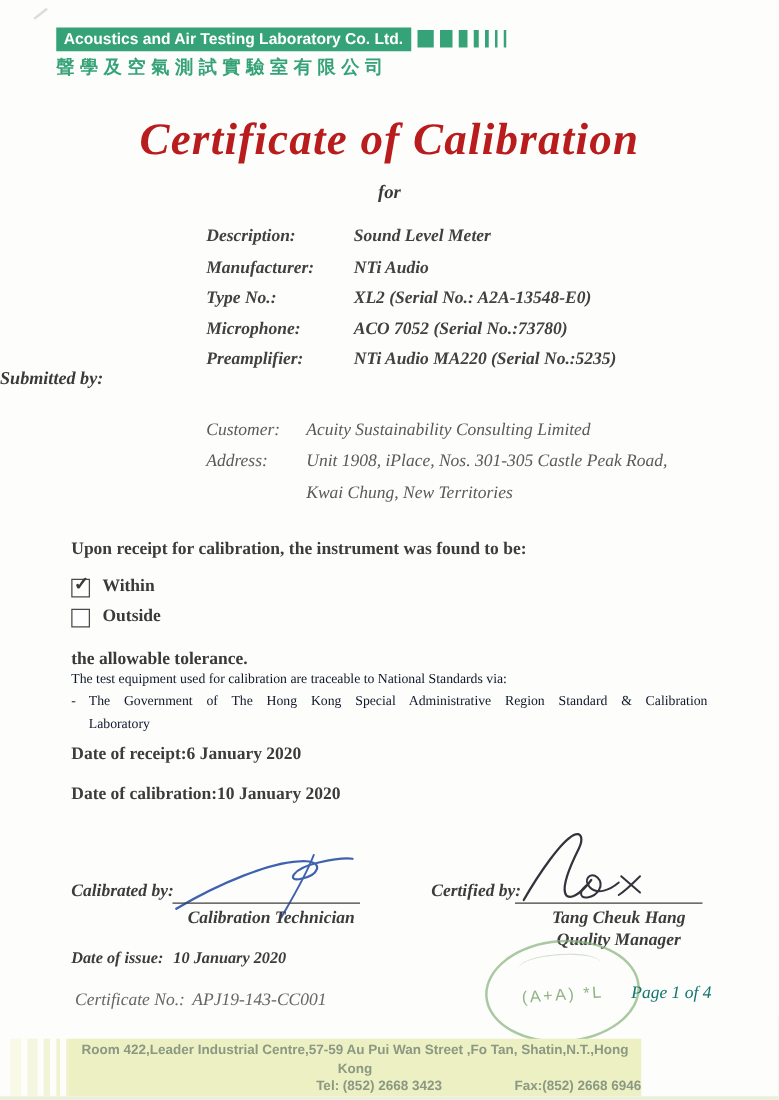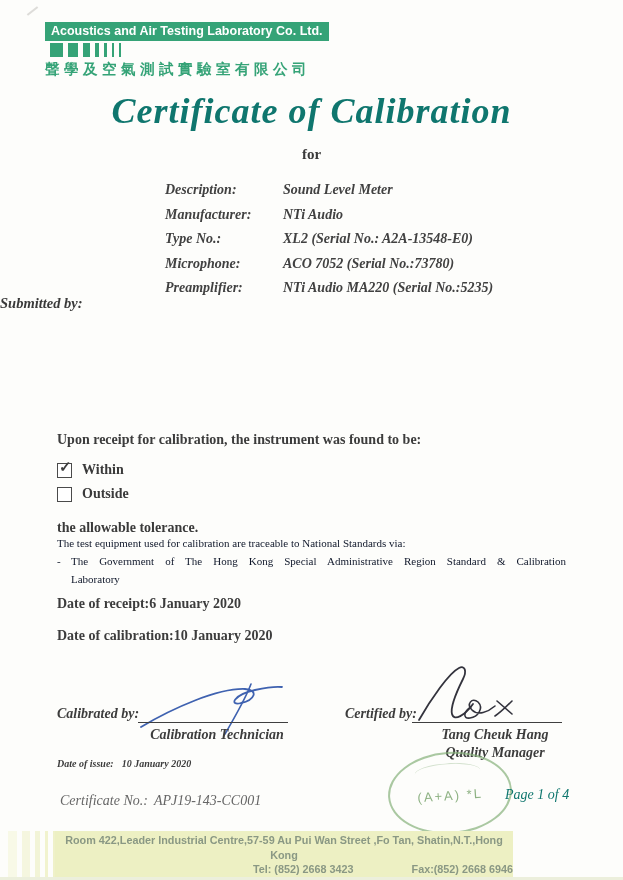--- a/index.html
+++ b/index.html
@@ -17,29 +17,29 @@
     position:relative;width:623px;height:880px;margin:0 auto;
     background:#fdfdfb;overflow:hidden;
     font-family:"Liberation Serif", serif;color:var(--ink);
   }
   
   .scan-artifact{position:absolute;left:26px;top:10px;width:13px;border-top:2px solid #b5b3b0;transform:rotate(-38deg);opacity:.45;}
   .header{position:absolute;left:33px;top:22px;display:flex;align-items:flex-start;}
   .logo{font-family:"Liberation Sans",sans-serif;font-weight:bold;font-size:28px;color:var(--brand);letter-spacing:1px;line-height:30px;white-space:nowrap;}
   .logo sup{font-size:18px;vertical-align:8px;}
   .banner-block{margin-left:12px;}
-  .banner-row{display:flex;align-items:flex-start;flex-direction:column;}
+  .banner-row{display:flex;align-items:flex-start;}
   .banner{background:var(--brand);color:#fff;font-family:"Liberation Sans",sans-serif;font-weight:bold;font-size:12.5px;line-height:15px;padding:2px 6px 2px 6px;white-space:nowrap;}
   .brand-bars{display:flex;align-items:flex-start;margin-left:5px;margin-top:2px;}
   .brand-bars i{display:block;background:var(--brand);height:14px;margin-right:5px;}
   .bar-a{width:13px;} .bar-b{width:10px;} .bar-c{width:7px;} .bar-d{width:4px;} .bar-e{width:3px;} .bar-f{width:2px;} .bar-g{width:2px;}
   .zh-name{color:var(--brand);font-size:14.5px;font-weight:bold;letter-spacing:4.5px;margin-top:3px;font-family:"Liberation Sans",sans-serif;}
   
-  .title{position:absolute;left:0;top:90px;width:100%;text-align:center;font-size:36px;font-weight:bold;font-style:italic;letter-spacing:1px;color:#0f766e;}
-  .for-line{position:absolute;left:0;top:146px;width:100%;text-align:center;font-size:15px;font-weight:bold;}
+  .title{position:absolute;left:0;top:90px;width:100%;text-align:center;font-size:36px;font-weight:bold;font-style:italic;letter-spacing:1px;color:#b91c1c;}
+  .for-line{position:absolute;left:0;top:146px;width:100%;text-align:center;font-size:15px;font-weight:bold;font-style:italic;}
   
   .inst{position:absolute;left:165px;top:182px;font-size:14px;font-weight:bold;font-style:italic;color:#414141;}
   .inst .row{display:flex;margin-bottom:8.5px;}
   .inst .lab{width:118px;flex:none;}
   .submitted{position:absolute;left:0;top:295px;width:100%;text-align:left;font-size:14.5px;font-weight:bold;font-style:italic;}
   
   .cust{position:absolute;left:165px;top:337px;font-size:14px;font-style:italic;color:var(--ink-light);}
   .cust .row{display:flex;margin-bottom:9px;}
   .cust .lab{width:80px;flex:none;}
   .cust .cont{margin-left:80px;margin-top:0;}
@@ -69,21 +69,21 @@
   .sig-line{position:absolute;border-bottom:1.5px solid #3f3f3f;height:0;}
   .line-cal{left:138px;top:722px;width:150px;}
   .line-cert{left:412px;top:722px;width:150px;}
   .sig-svg{position:absolute;}
   .svg-cal{left:133px;top:680px;}
   .svg-cert{left:413px;top:663px;}
   .sig-title{position:absolute;font-size:14px;font-weight:bold;font-style:italic;text-align:center;color:#3c3c3c;}
   .title-cal{left:142px;top:727px;width:150px;}
   .name-cert{left:425px;top:727px;width:140px;}
   .title-cert{left:425px;top:745px;width:140px;}
-  .date-issue{position:absolute;left:57px;top:758px;font-size:10px;font-weight:bold;font-style:italic;color:#3c3c3c;}
+  .date-issue{position:absolute;left:57px;top:758px;font-size:13px;font-weight:bold;font-style:italic;color:#3c3c3c;}
   .date-issue .val{margin-left:8px;}
   
   .stamp{position:absolute;left:388px;top:752px;width:120px;height:78px;border:2px solid rgba(134,176,122,.7);border-radius:50%;transform:rotate(-4deg);display:flex;align-items:center;justify-content:center;}
   .stamp .arc{position:absolute;top:9px;left:26px;width:66px;height:18px;border-top:1.5px solid rgba(134,176,122,.35);border-radius:50%;}
   .stamp .txt{font-family:"Liberation Sans",sans-serif;font-size:13px;letter-spacing:2px;color:rgba(122,164,110,.85);margin-top:4px;}
   
   .cert-no{position:absolute;left:60px;top:793px;font-size:14px;font-style:italic;color:#666;}
   .cert-no .val{margin-left:6px;}
   .page-indicator{position:absolute;left:505px;top:787px;font-size:14px;font-style:italic;color:#0f766e;}
   
@@ -142,20 +142,31 @@
         <span class="lab">Microphone:</span>
         <span>ACO 7052 (Serial No.:73780)</span>
       </div>
     <div class="row">
         <span class="lab">Preamplifier:</span>
         <span>NTi Audio MA220 (Serial No.:5235)</span>
       </div>
   </div>
   <div class="submitted">Submitted by:</div>
 
+  <div class="cust">
+    <div class="row">
+        <span class="lab">Customer:</span>
+        <span>Acuity Sustainability Consulting Limited</span>
+      </div>
+    <div class="row">
+        <span class="lab">Address:</span>
+        <span>Unit 1908, iPlace, Nos. 301-305 Castle Peak Road,</span>
+      </div>
+    <div class="cont">Kwai Chung, New Territories</div>
+  </div>
 
   <div class="cond">
     <div class="cond-intro">Upon receipt for calibration, the instrument was found to be:</div>
     <div class="chk-row first">
       <span class="box">
           <span class="mark">✓</span>
         </span>
       <span class="chk-label">Within</span>
     </div>
     <div class="chk-row">

